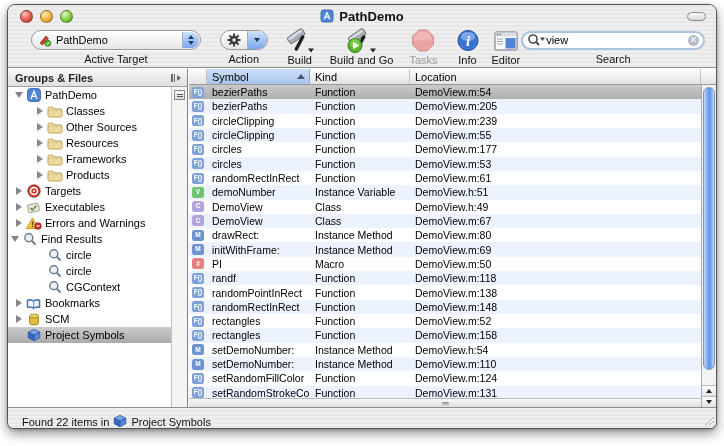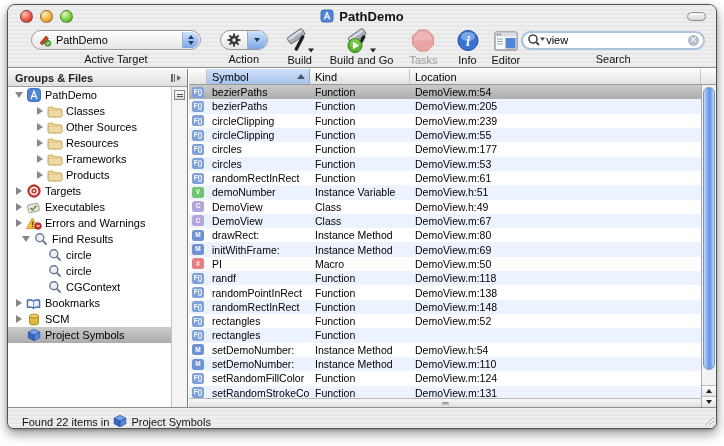--- a/index.html
+++ b/index.html
@@ -427,21 +427,21 @@
               <svg width="16" height="13" viewBox="0 0 16 13">
                 <polygon points="6.5,1 12.5,11.5 0.5,11.5" fill="#f6c33e" stroke="#c08a15" stroke-width="0.8"></polygon>
                 <rect x="5.9" y="4.3" width="1.3" height="3.6" fill="#5d4408"></rect>
                 <rect x="5.9" y="8.8" width="1.3" height="1.3" fill="#5d4408"></rect>
                 <circle cx="12" cy="9" r="3.3" fill="#d12f2f" stroke="#8e1a1a" stroke-width="0.7"></circle>
                 <rect x="10.4" y="8.4" width="3.2" height="1.2" fill="#fff"></rect>
               </svg>
             </span>
             <span class="tree-label">Errors and Warnings</span>
           </div>
-          <div class="tree-row" style="padding-left: 11px;">
+          <div class="tree-row" style="padding-left: 0;">
             <span class="disc">
               <span class="e"></span>
             </span>
             <span class="tree-icon">
               <svg width="14" height="14" viewBox="0 0 14 14">
                 <circle cx="5.8" cy="5.8" r="4" stroke="#6b7c90" stroke-width="1.4" fill="rgba(215,228,240,0.5)"></circle>
                 <line x1="8.8" y1="8.8" x2="12.6" y2="12.6" stroke="#6b7c90" stroke-width="2"></line>
               </svg>
             </span>
             <span class="tree-label">Find Results</span>
@@ -668,20 +668,21 @@
                 <span class="cell symbol">rectangles</span>
                 <span class="cell kind">Function</span>
                 <span class="cell loc">DemoView.m:52</span>
               </div>
               <div class="trow alt">
                 <span class="cell icon-cell">
                   <span class="badge" style="background: rgb(127, 161, 216);">F()</span>
                 </span>
                 <span class="cell symbol">rectangles</span>
                 <span class="cell kind">Function</span>
+                <span class="cell loc">DemoView.m:158</span>
               </div>
               <div class="trow">
                 <span class="cell icon-cell">
                   <span class="badge" style="background: rgb(111, 147, 210);">M</span>
                 </span>
                 <span class="cell symbol">setDemoNumber:</span>
                 <span class="cell kind">Instance Method</span>
                 <span class="cell loc">DemoView.h:54</span>
               </div>
               <div class="trow alt">

